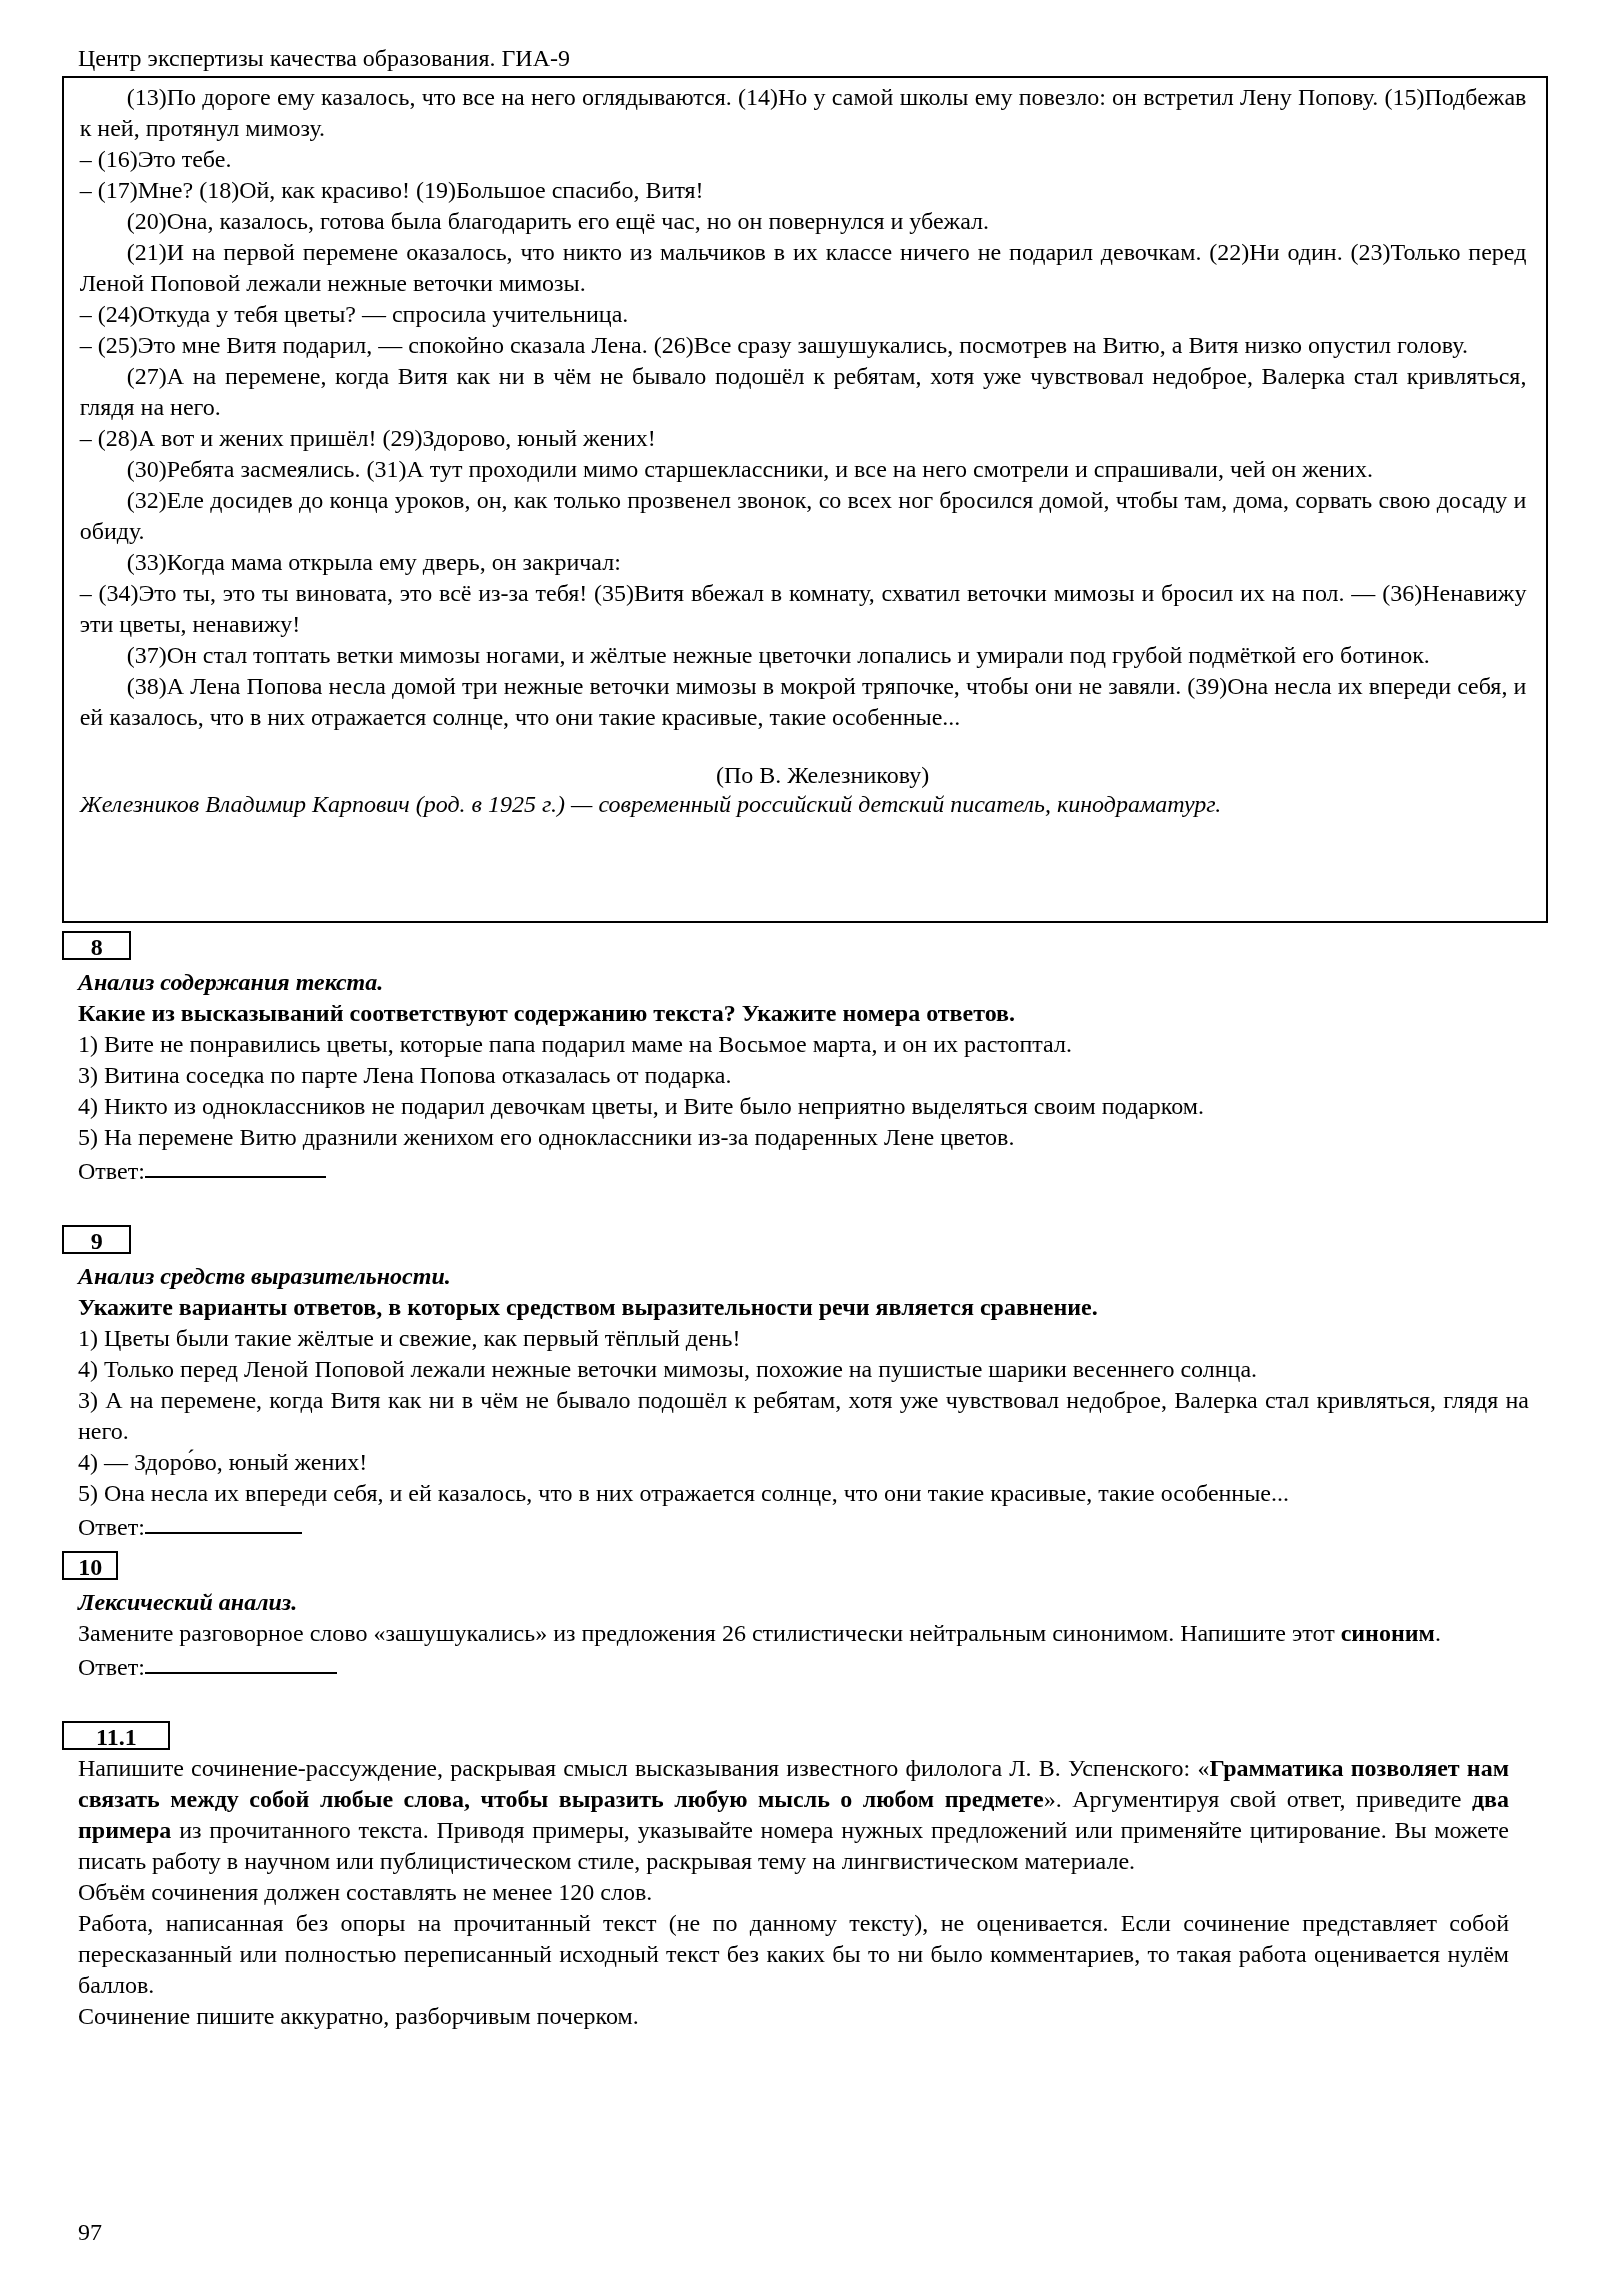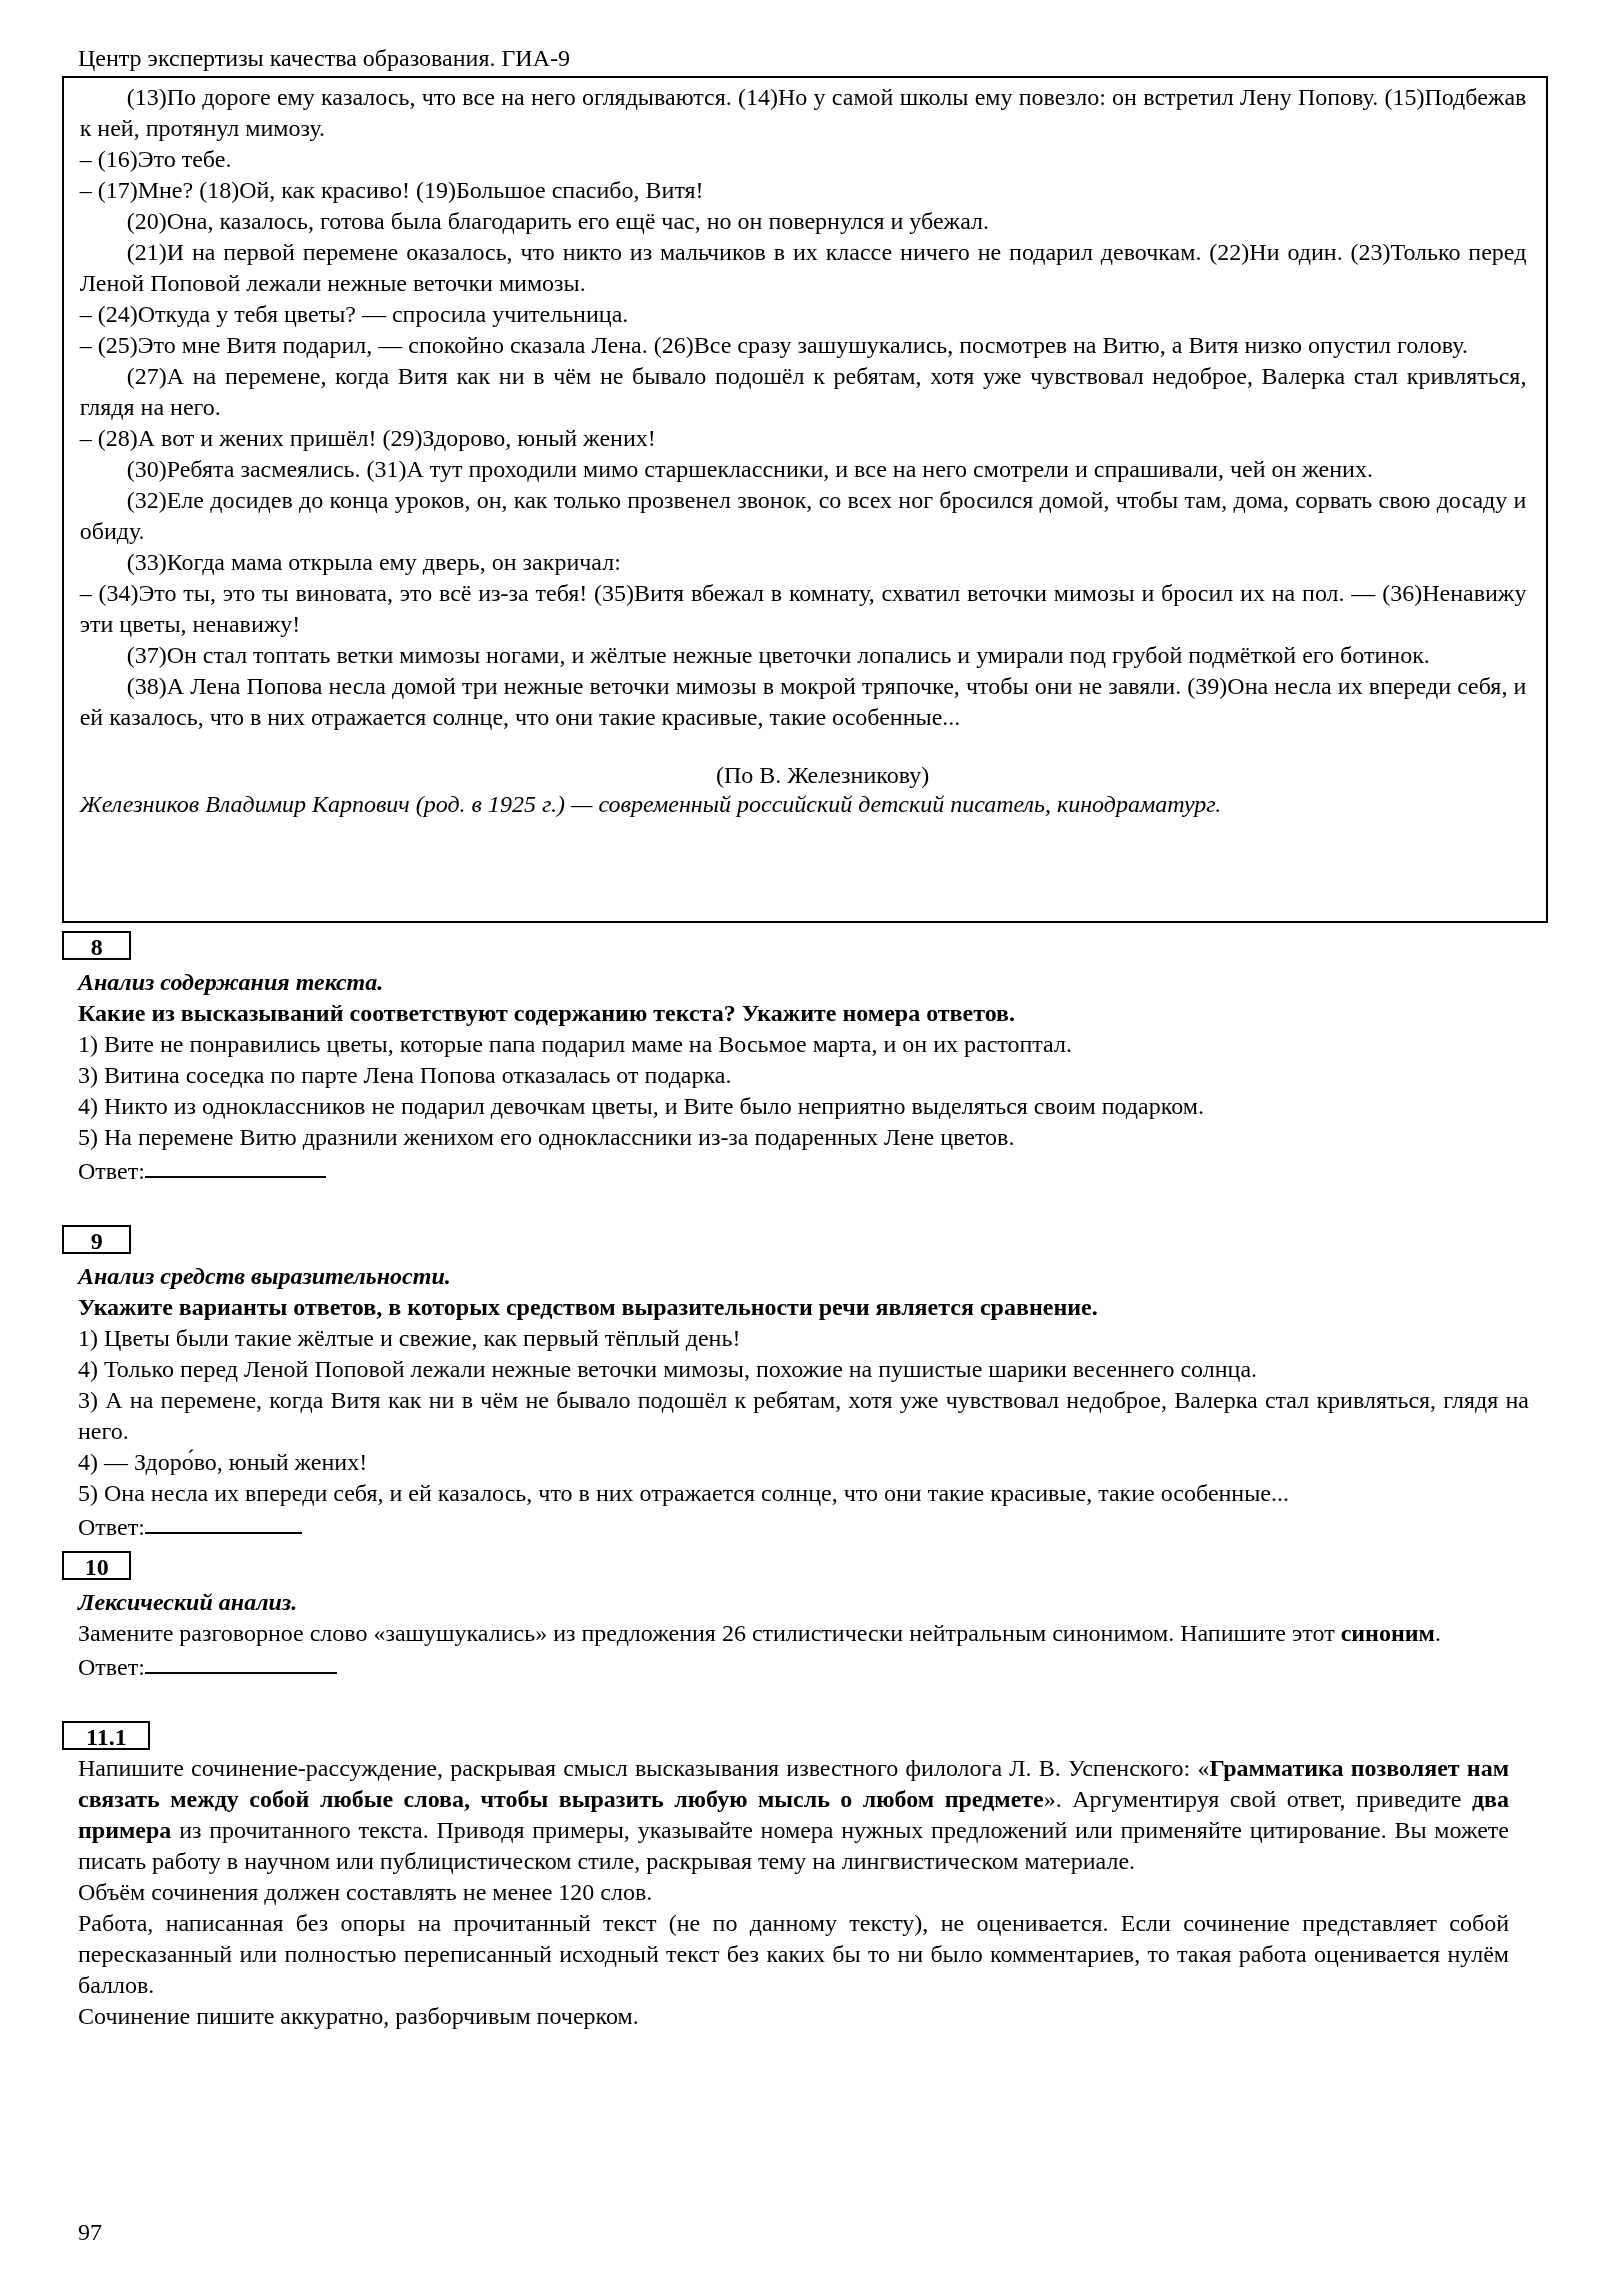--- a/index.html
+++ b/index.html
@@ -76,32 +76,32 @@
   <p class="opt">4) Только перед Леной Поповой лежали нежные веточки мимозы, похожие на пушистые шарики весеннего солнца.</p>
   <p class="opt" style="width:1451px;">3) А на перемене, когда Витя как ни в чём не бывало подошёл к ребятам, хотя уже чувствовал недоброе, Валерка стал кривляться, глядя на него.</p>
   <p class="opt">4) — Здоро́во, юный жених!</p>
   <p class="opt">5) Она несла их впереди себя, и ей казалось, что в них отражается солнце, что они такие красивые, такие особенные...</p>
   <div>
     <span>Ответ:</span><span class="answer-line" style="width:157px;"></span>
   </div>
 </div>
 
 <div class="section" style="top:1551px;">
-  <div class="num-box" style="width:69px;">10</div>
+  <div class="num-box" style="width:56px;">10</div>
   <div class="task-title">Лексический анализ.</div>
   <div style="width:1411px;">
     <span>Замените разговорное слово «зашушукались» из предложения 26 стилистически нейтральным синонимом. Напишите этот </span><b>синоним</b><span>.</span>
   </div>
   <div>
     <span>Ответ:</span><span class="answer-line" style="width:192px;"></span>
   </div>
 </div>
 
 <div class="section" style="top:1721px;">
-  <div class="num-box" style="width:88px;">11.1</div>
+  <div class="num-box" style="width:108px;">11.1</div>
   <div class="justify" style="width:1431px;">
     <span>Напишите сочинение-рассуждение, раскрывая смысл высказывания известного филолога Л. В. Успенского: «</span><b>Грамматика позволяет нам связать между собой любые слова, чтобы выразить любую мысль о любом предмете</b><span>». Аргументируя свой ответ, приведите </span><b>два примера</b><span> из прочитанного текста. Приводя примеры, указывайте номера нужных предложений или применяйте цитирование. Вы можете писать работу в научном или публицистическом стиле, раскрывая тему на лингвистическом материале.</span>
   </div>
   <div>Объём сочинения должен составлять не менее 120 слов.</div>
   <div class="justify" style="width:1431px;">Работа, написанная без опоры на прочитанный текст (не по данному тексту), не оценивается. Если сочинение представляет собой пересказанный или полностью переписанный исходный текст без каких бы то ни было комментариев, то такая работа оценивается нулём баллов.</div>
   <div>Сочинение пишите аккуратно, разборчивым почерком.</div>
 </div>
 
 <div class="page-num">97</div>
 

